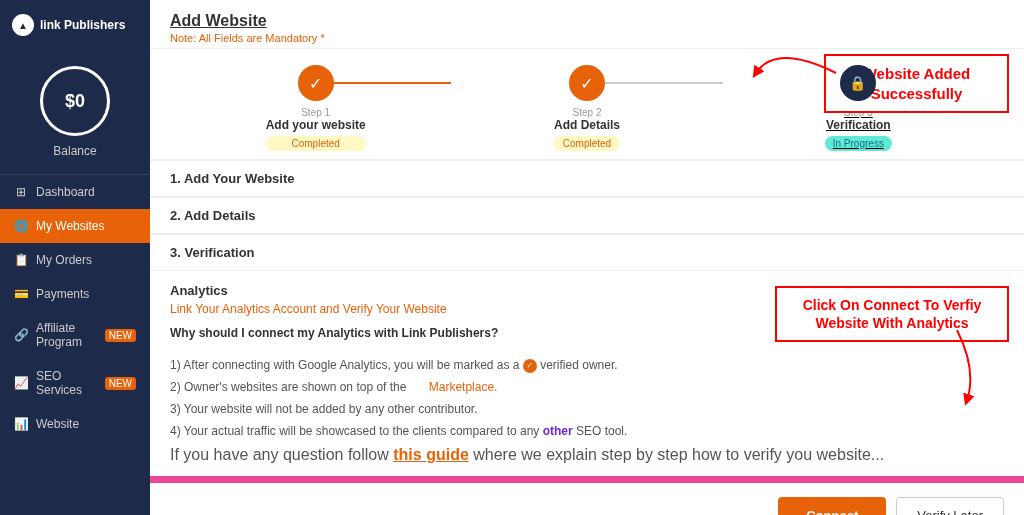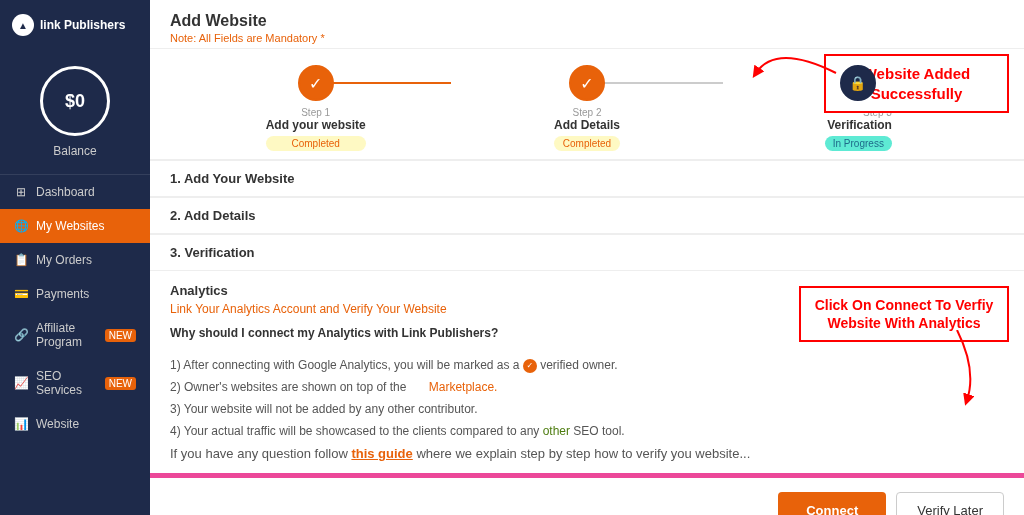--- a/index.html
+++ b/index.html
@@ -66,21 +66,21 @@
       flex: 1;
       overflow-y: auto;
       background: #fff;
     }
 
     .page-header {
       padding: 12px 20px 4px;
       border-bottom: 1px solid #eee;
       background: #fff;
     }
-    .page-title { font-size: 16px; font-weight: bold; color: #333; }
+    .page-title { font-size: 16px; font-weight: bold; color: #333; text-decoration: underline; }
     .page-note { font-size: 11px; color: #e8620a; margin-top: 2px; }
     .step-circle {
       width: 36px; height: 36px;
       border-radius: 50%;
       display: flex; align-items: center; justify-content: center;
       z-index: 1;
       position: relative;
     }
     .step-circle.completed { background: #e8620a; border: 2px solid #e8620a; }
     .step-circle.in-progress { background: #1e2a4a; border: 2px solid #1e2a4a; }
@@ -98,30 +98,30 @@
       padding: 10px 20px;
       border-top: 1px solid #eee;
       border-bottom: 1px solid #eee;
       background: #fff;
     }
     .section-title { font-size: 13px; font-weight: bold; color: #333; }
 
     
     .verification-content {
       padding: 12px 20px;
-      border-bottom: 5px solid #ec4899;
+      border-bottom: 7px solid #ec4899;
       position: relative;
     }
     .analytics-title { font-size: 13px; font-weight: bold; color: #333; margin-bottom: 4px; }
     .analytics-subtitle { font-size: 12px; color: #e8620a; margin-bottom: 10px; }
     .analytics-subtitle a { color: #e8620a; text-decoration: none; }
     .why-title { font-size: 12px; font-weight: bold; color: #333; margin-bottom: 16px; }
     .why-item { font-size: 12px; color: #555; margin-bottom: 4px; line-height: 1.5; }
     .why-item .highlight { color: #e8620a; }
-    .follow-text { font-size: 13px; color: #555; margin-top: 6px; }
+    .follow-text { font-size: 16px; color: #555; margin-top: 6px; }
     .follow-link { color: #e8620a; font-weight: bold; }
 
     
     .button-row {
       padding: 14px 20px;
       display: flex;
       justify-content: flex-end;
       gap: 10px;
       background: #fff;
     }
@@ -241,21 +241,21 @@
           <div class="step-badge completed-badge">Completed</div>
         </div>
       </div>
 
       <div class="step-col">
         <div style="position:relative; z-index:1;">
           <div class="step-circle in-progress">
             <span class="lock-icon">🔒</span>
           </div>
         </div>
-        <div style="margin-top:6px; text-align:right;">
+        <div style="margin-top:6px; text-align:center;text-decoration:underline;">
           <div style="font-size:10px;color:#999;">Step 3</div>
           <div style="font-size:12px;font-weight:bold;color:#333;">Verification</div>
           <div class="step-badge inprogress-badge">In Progress</div>
         </div>
       </div>
     </div>
 
     <div style="position:absolute; right:15px; top:5px; border:2px solid red; padding:8px 12px; background:#fff; width:185px; text-align:center;">
       
       <svg style="position:absolute; top:-18px; left:-80px; width:100px; height:40px;">
@@ -296,29 +296,29 @@
       <span style="display:inline-block;width:14px;height:14px;background:#e8620a;border-radius:50%;color:#fff;font-size:8px;text-align:center;line-height:14px;vertical-align:middle;">✓</span>
       verified owner.
     </div>
     <div class="why-item">
       2) Owner's websites are shown on top of the <span class="highlight" style="color:#e8620a;padding-left:19px;">Marketplace.</span>
     </div>
     <div class="why-item">
       3) Your website will not be added by any other contributor.
     </div>
     <div class="why-item">
-      4) Your actual traffic will be showcased to the clients compared to any <span class="highlight" style="color:#4d7c0f;">other</span> SEO tool.
+      4) Your actual traffic will be showcased to the clients compared to any <span class="highlight" style="color:#6d28d9;font-weight:bold;">other</span> SEO tool.
     </div>
     <div class="follow-text">
       <span>If you have any question follow </span>
       <a href="#" class="follow-link">this guide</a>
       <span> where we explain step by step how to verify you website...</span>
     </div>
 
-    <div style="position:absolute; right:15px; top:15px; border:2px solid red; padding:8px 12px; background:#fff; width:210px; text-align:center;">
+    <div style="position:absolute; right:15px; top:15px; border:2px solid red; padding:8px 12px; background:#fff; width:234px; text-align:center;">
       <span style="font-size:14px; font-weight:bold; color:red; line-height:1.3;">Click On Connect To Verfiy Website With Analytics</span>
       
       <svg style="position:absolute; bottom:-70px; right:20px; width:60px; height:80px;">
         <defs>
           <marker id="arr2" markerWidth="6" markerHeight="6" refX="3" refY="3" orient="auto">
             <path d="M0,0 L0,6 L6,3 z" fill="red"></path>
           </marker>
         </defs>
         <path d="M 30 0 Q 50 40 40 70" stroke="red" stroke-width="2" fill="none" marker-end="url(#arr2)"></path>
       </svg>

